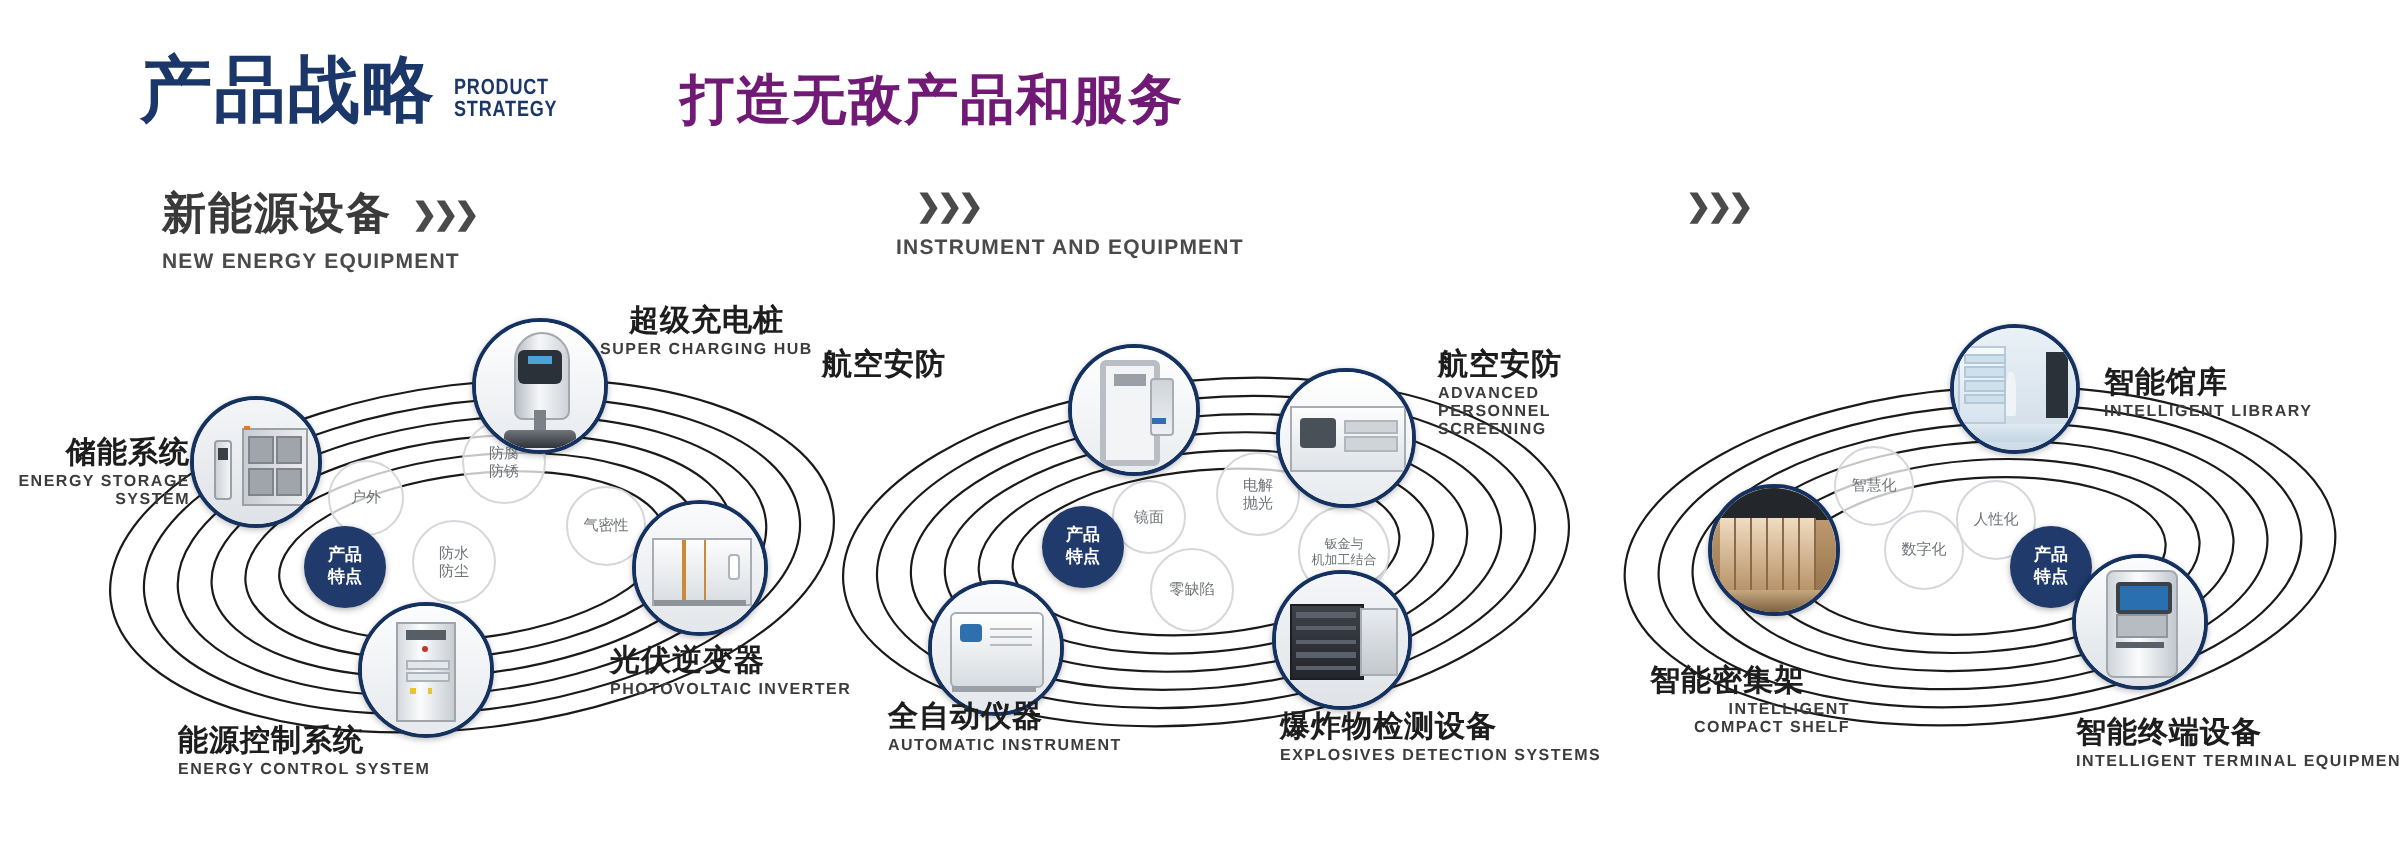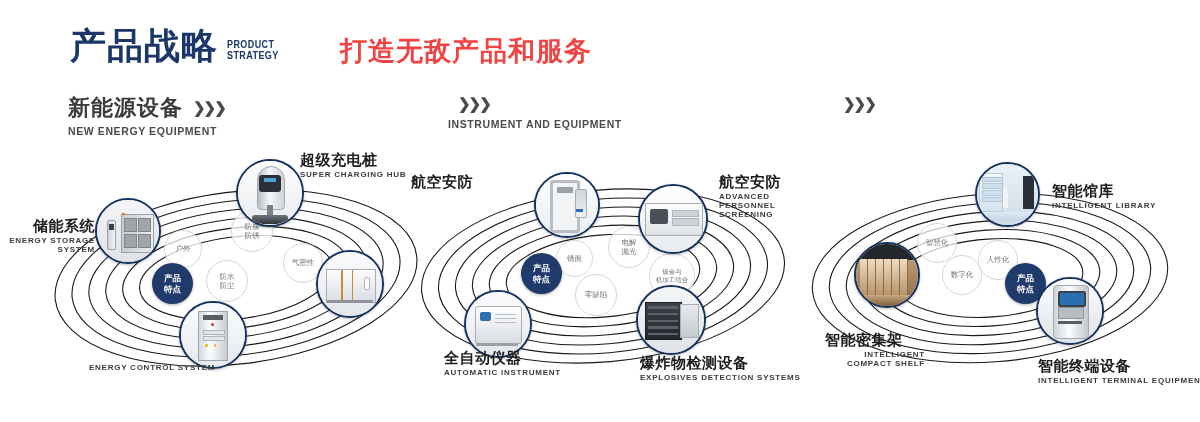--- a/index.html
+++ b/index.html
@@ -22,40 +22,40 @@
   }
   .hd-en{
     margin-left:9px;margin-bottom:2px;
     font-size:11px;font-weight:bold;color:#1b3668;
     line-height:1.05;letter-spacing:0.5px;
     transform:scaleX(0.82);transform-origin:left bottom;
     font-family:"Liberation Sans",sans-serif;
   }
   .hd-sub{
     margin-left:50px;margin-bottom:0px;
-    font-size:27px;font-weight:bold;color:#ef4444;letter-spacing:1px;
+    font-size:27px;font-weight:bold;color:#701a75;letter-spacing:1px;
     font-family:"DejaVu Sans",sans-serif;line-height:1;
   }
 
   
   .sect{position:absolute;}
   .sect .cn{
     font-size:22px;font-weight:bold;color:#3a3a3a;letter-spacing:1px;
     font-family:"DejaVu Sans",sans-serif;line-height:1.1;
     display:flex;align-items:center;
   }
   .sect .arrows{
     margin-left:10px;font-size:15px;color:#4a4a4a;letter-spacing:-2px;
     font-family:"Liberation Sans",sans-serif;font-weight:bold;
   }
   .sect .en{
     font-size:10.5px;font-weight:bold;color:#4a4a4a;letter-spacing:0.6px;
     margin-top:5px;font-family:"Liberation Sans",sans-serif;
   }
-  #sect1{left:68px;top:96px;}
+  #sect1{left:81px;top:96px;}
   #sect2{left:448px;top:96px;}
   #sect3{left:833px;top:96px;}
 
   
   .cluster{position:absolute;top:150px;width:400px;height:260px;}
   #cluster1{left:40px;}
   #cluster2{left:410px;}
   #cluster3{left:800px;}
   .rings{position:absolute;left:0;top:0;width:400px;height:260px;}
 
@@ -284,25 +284,30 @@
             <div class="y" style="left:52%;top:66%"></div>
         </div>
       </div>
     </div>
   </div>
 
   <div class="cap right" style="left:-10px;top:218px;width:105px;">
     <div class="cn">储能系统</div>
     <div class="en" style="white-space:normal;">ENERGY STORAGE SYSTEM</div>
   </div>
-  <div class="cap" style="left:300px;top:152px;">
+  <div class="cap" style="left:300px;top:152px;text-align:center;">
     <div class="cn">超级充电桩</div>
     <div class="en">SUPER CHARGING HUB</div>
   </div>
+  <div class="cap" style="left:305px;top:322px;">
+    <div class="cn">光伏逆变器</div>
+    <div class="en">PHOTOVOLTAIC INVERTER</div>
+  </div>
   <div class="cap" style="left:89px;top:362px;">
+    <div class="cn">能源控制系统</div>
     <div class="en">ENERGY CONTROL SYSTEM</div>
   </div>
 
   <div class="cluster" id="cluster2">
     <svg class="rings" viewBox="0 0 400 260">
       <g fill="none" stroke="#1a1a1a" stroke-width="1.1">
         <ellipse cx="193" cy="126" rx="182" ry="86" transform="rotate(-5 193 126)"></ellipse>
         <ellipse cx="193" cy="126" rx="165" ry="77" transform="rotate(-5 193 126)"></ellipse>
         <ellipse cx="193" cy="126" rx="148" ry="68" transform="rotate(-5 193 126)"></ellipse>
         <ellipse cx="193" cy="126" rx="131" ry="59" transform="rotate(-5 193 126)"></ellipse>

